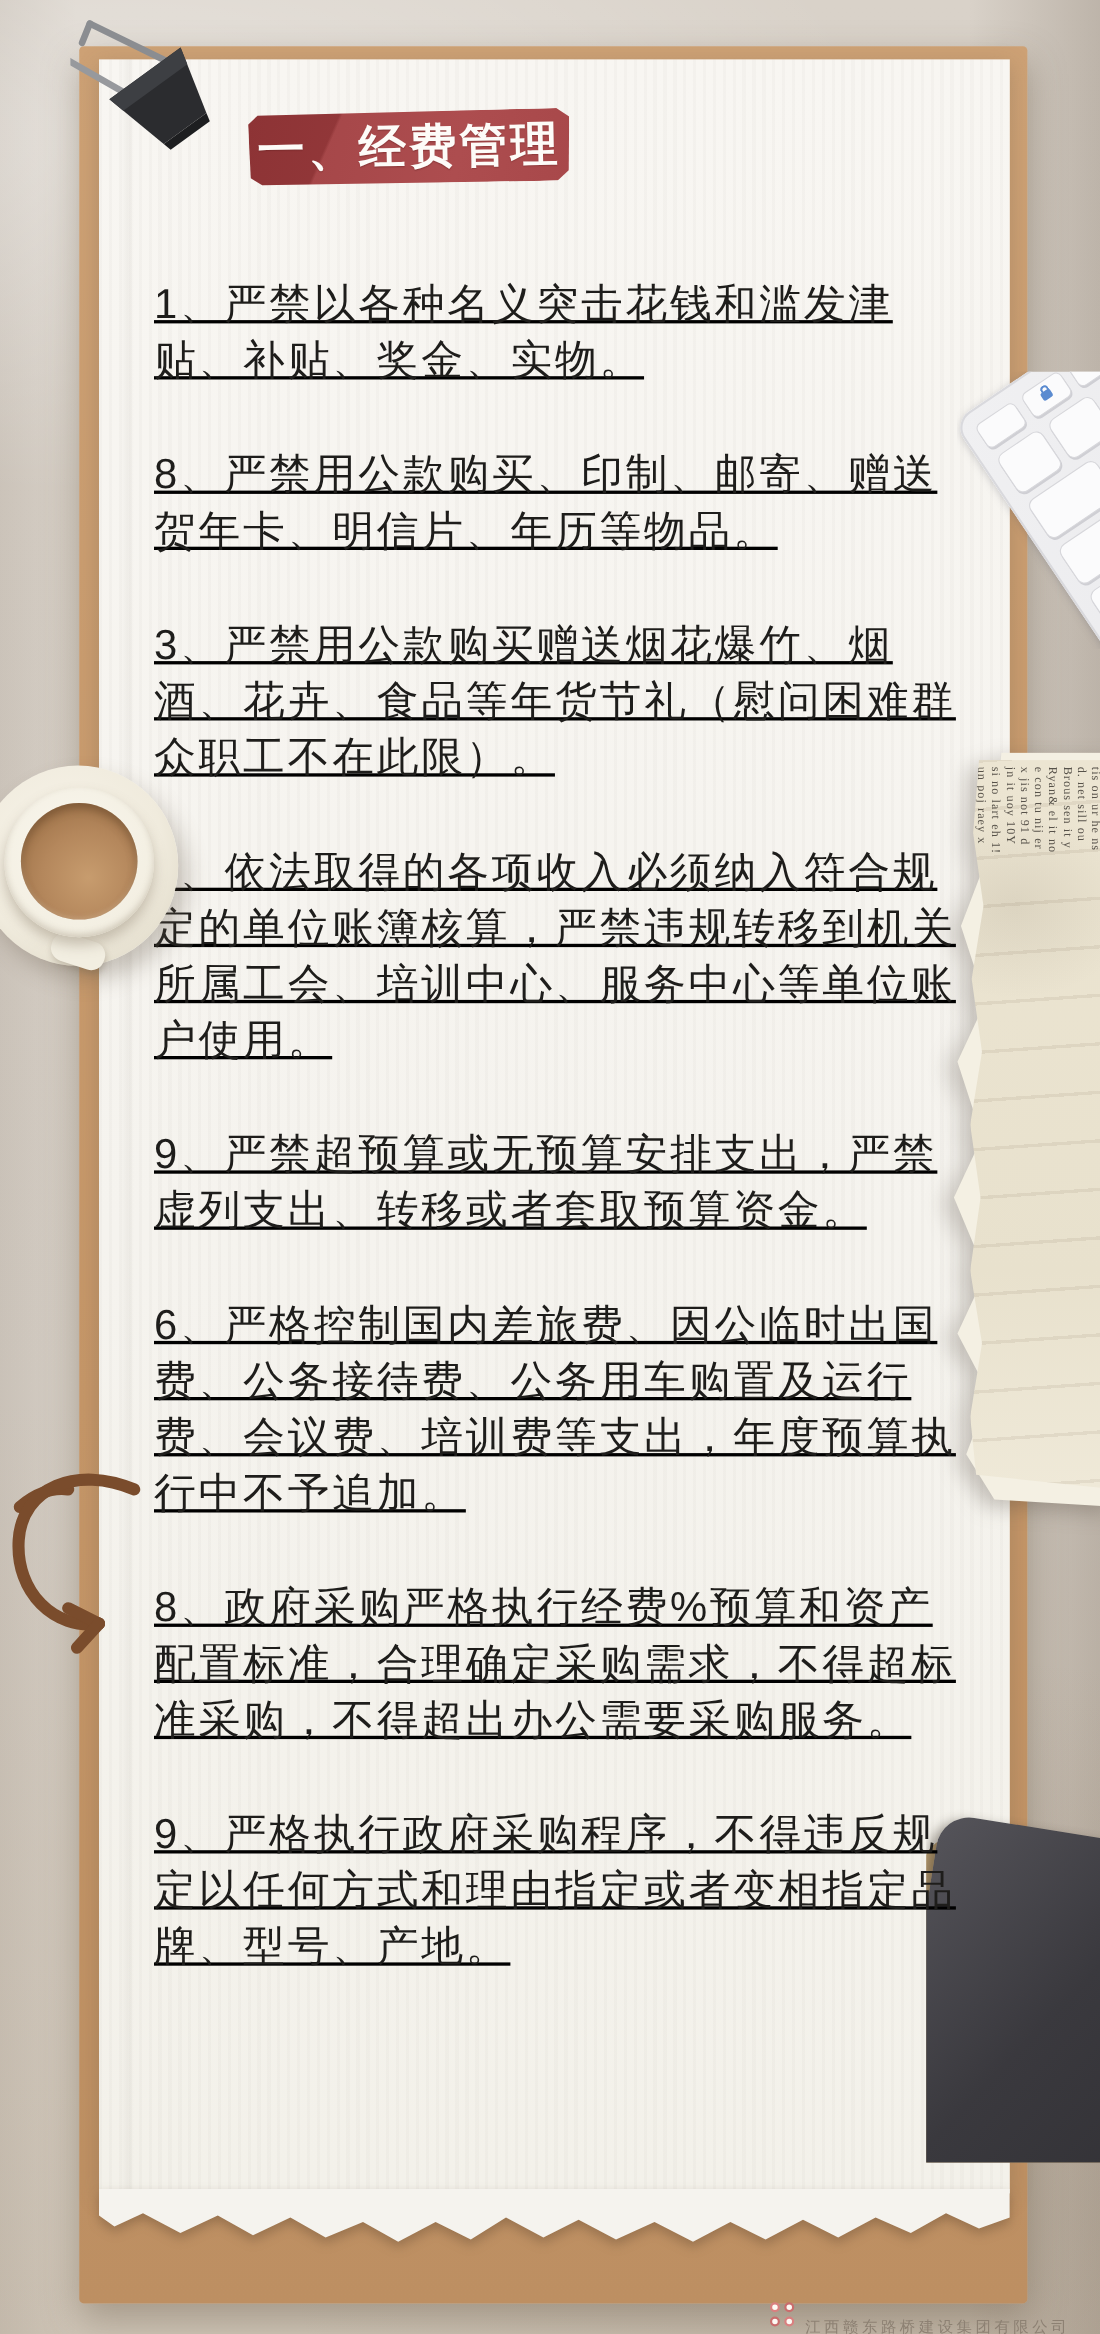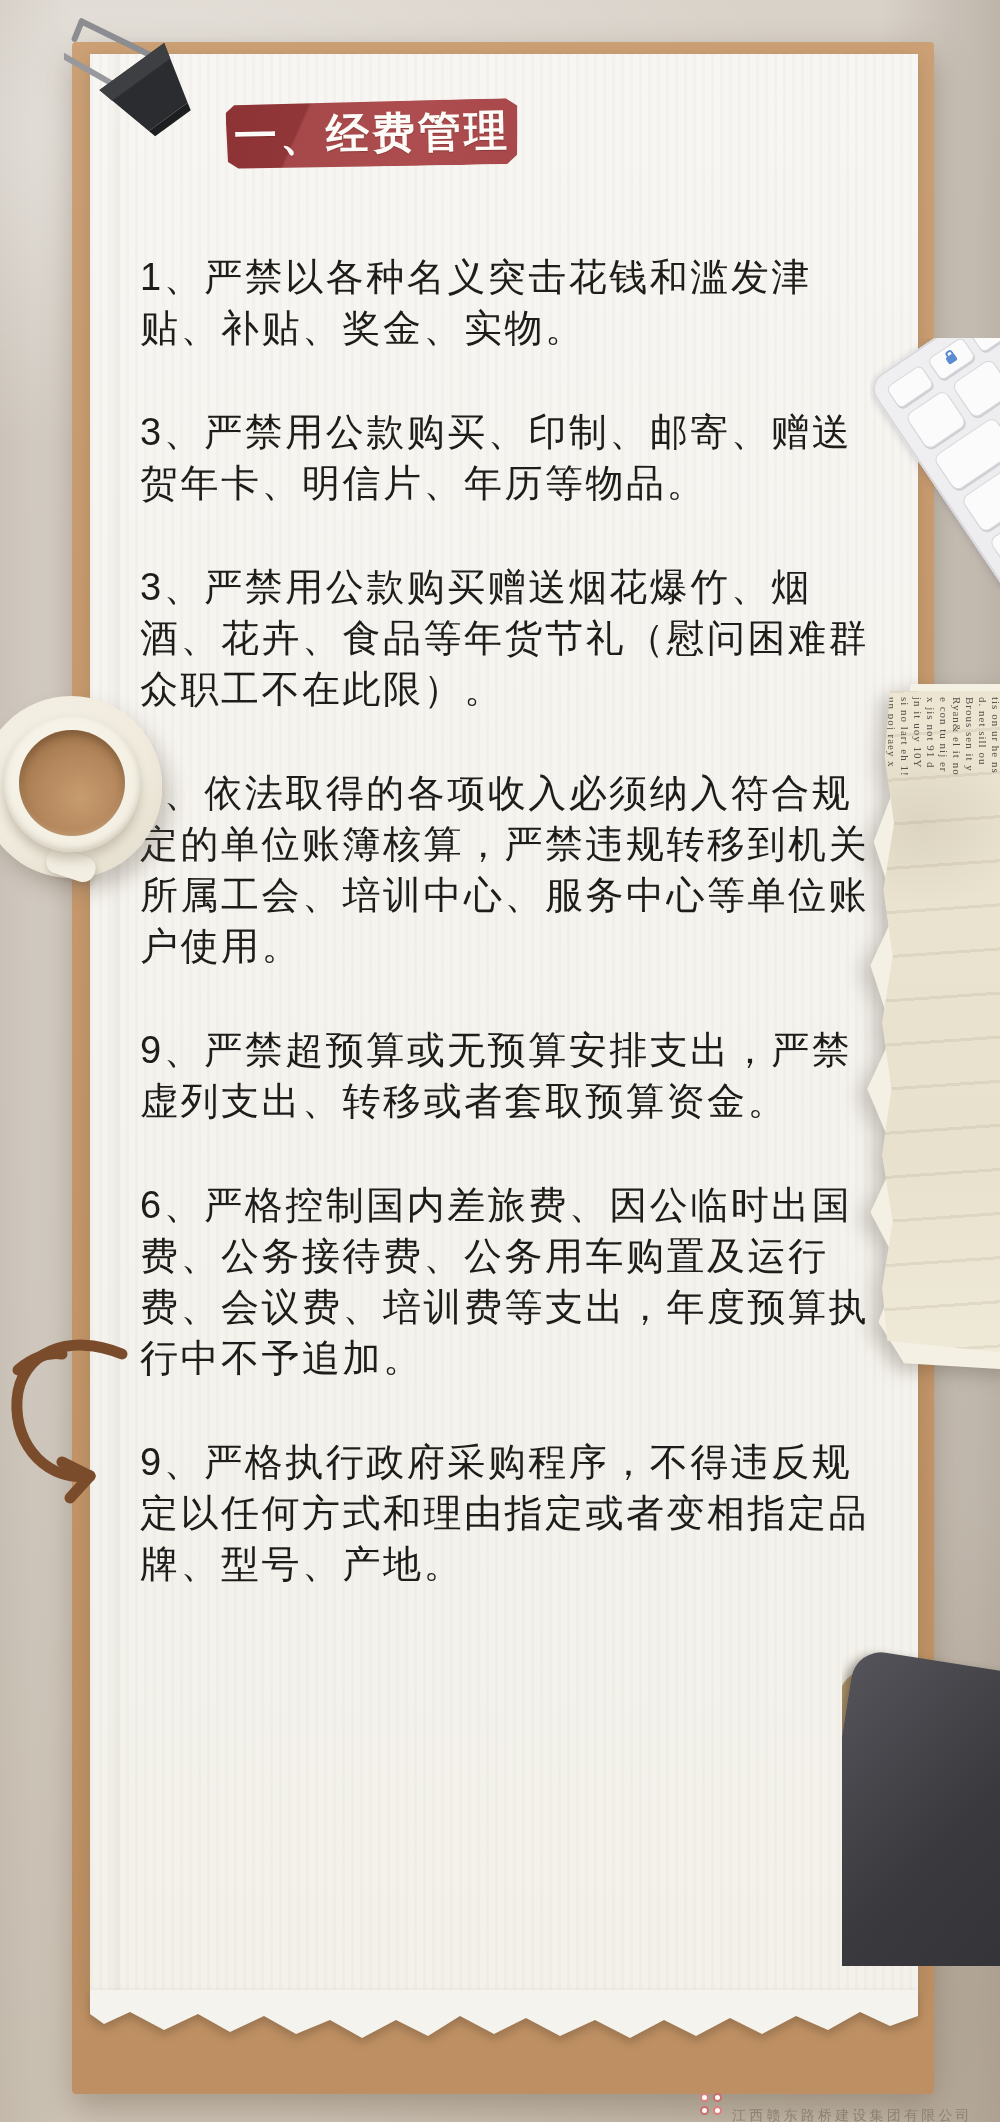--- a/index.html
+++ b/index.html
@@ -41,21 +41,21 @@
       linear-gradient(100deg,#9d393b 0%, #a84244 65%, #a33d3f 100%);
     clip-path:polygon(0% 14%, 3% 2%, 96% 0%, 100% 12%, 99.5% 86%, 96% 100%, 4% 98%, 0.5% 88%);
     display:flex;align-items:center;justify-content:center;
     box-shadow:2px 4px 8px rgba(120,60,55,.30);
   }
   .banner .title{
     color:#fdfbf8;font-size:43px;font-weight:bold;letter-spacing:3px;
     text-shadow:0 1px 1px rgba(90,30,30,.35);
   }
   
-  .rules{position:absolute;left:140px;top:252px;width:748px;}
+  .rules{position:absolute;left:140px;top:252px;width:748px;text-decoration:underline;}
   .rules p{
     margin:0 0 53px 0;font-size:38px;line-height:51px;color:#1e1d1b;
     letter-spacing:2.5px;white-space:pre-line;text-align:left;
   }
   
   .clip{position:absolute;left:64px;top:-10px;width:160px;height:170px;}
   
   .kb-clip{position:absolute;right:0;top:338px;width:130px;height:252px;overflow:hidden;}
   .kb-inner{
     position:absolute;left:-4px;top:46px;width:440px;height:340px;
@@ -198,35 +198,38 @@
     <div class="nb-cover"></div>
   </div>
 
   <div class="banner">
     <span class="title">一、经费管理</span>
   </div>
 
   <div class="rules">
     <p>1、严禁以各种名义突击花钱和滥发津
 贴、补贴、奖金、实物。</p>
-    <p>3、严禁用公款购买、印制、邮寄、赠送
+    <p>8、严禁用公款购买、印制、邮寄、赠送
 贺年卡、明信片、年历等物品。</p>
     <p>3、严禁用公款购买赠送烟花爆竹、烟
 酒、花卉、食品等年货节礼（慰问困难群
 众职工不在此限）。</p>
     <p>4、依法取得的各项收入必须纳入符合规
 定的单位账簿核算，严禁违规转移到机关
 所属工会、培训中心、服务中心等单位账
 户使用。</p>
     <p>9、严禁超预算或无预算安排支出，严禁
 虚列支出、转移或者套取预算资金。</p>
     <p>6、严格控制国内差旅费、因公临时出国
 费、公务接待费、公务用车购置及运行
 费、会议费、培训费等支出，年度预算执
 行中不予追加。</p>
+    <p>8、政府采购严格执行经费%预算和资产
+配置标准，合理确定采购需求，不得超标
+准采购，不得超出办公需要采购服务。</p>
     <p>9、严格执行政府采购程序，不得违反规
 定以任何方式和理由指定或者变相指定品
 牌、型号、产地。</p>
   </div>
 
   <svg class="clip" viewBox="0 0 160 170">
     <g transform="rotate(-36 80 90)">
       <path d="M52 74 L24 12" stroke="#97999d" stroke-width="6" stroke-linecap="round" fill="none"></path>
       <path d="M24 12 L14 26" stroke="#97999d" stroke-width="6" stroke-linecap="round" fill="none"></path>
       <path d="M100 74 L64 6" stroke="#8b8d91" stroke-width="6" stroke-linecap="round" fill="none"></path>

